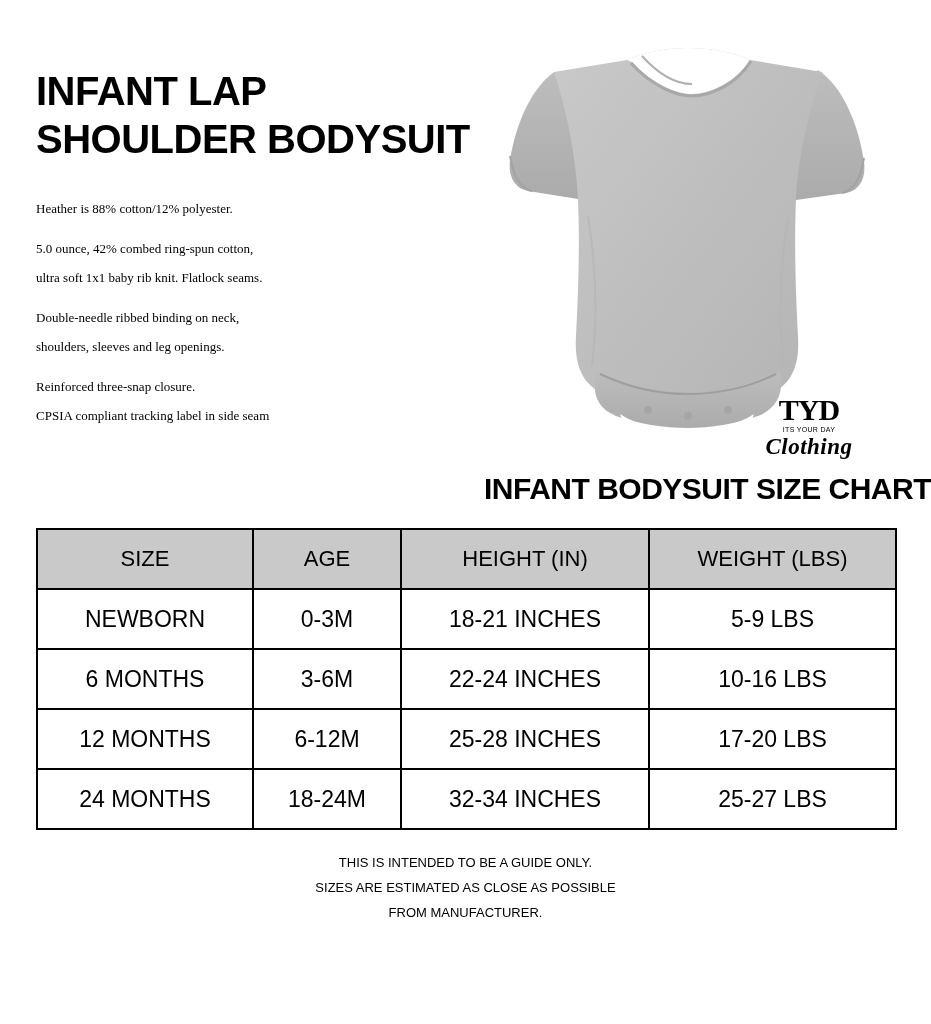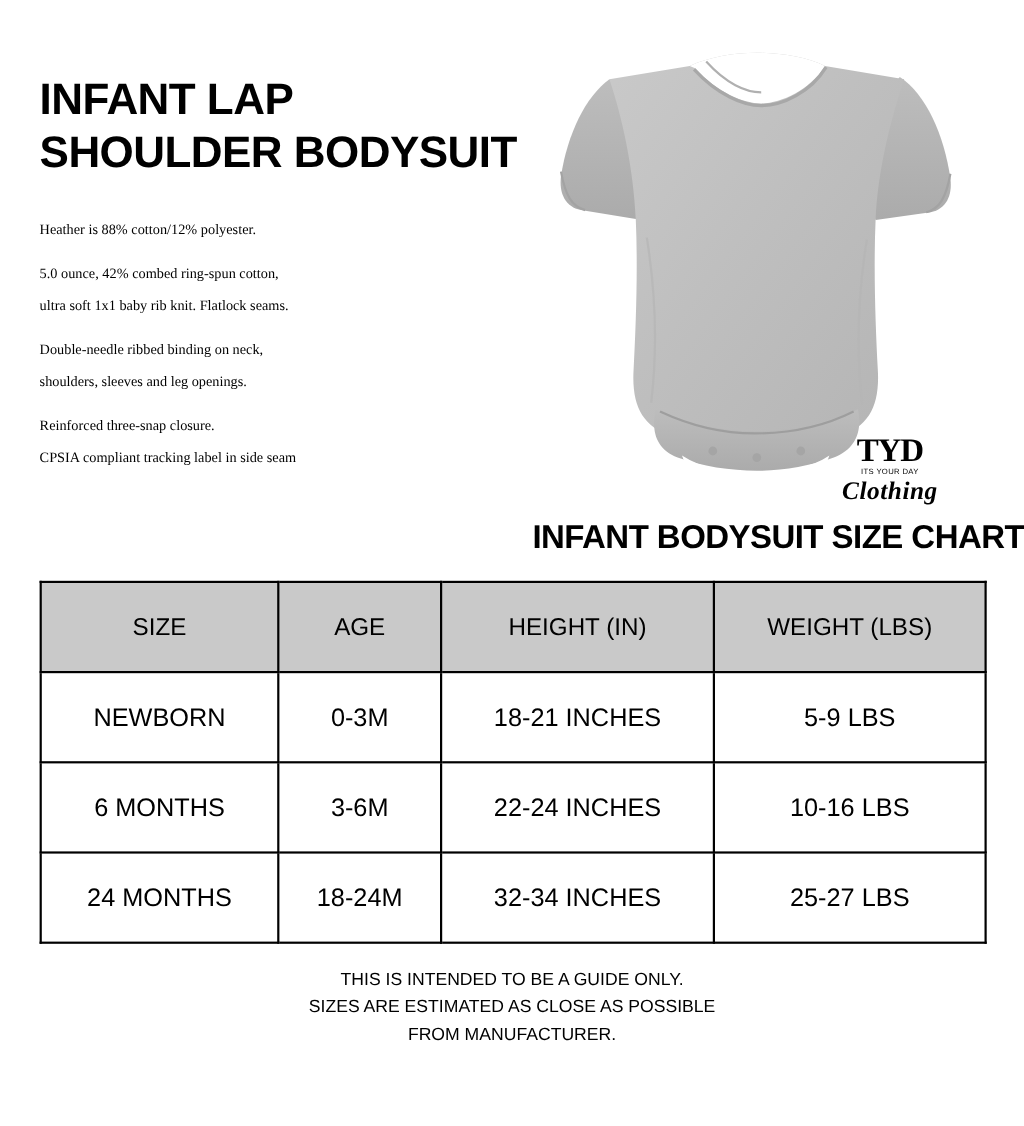--- a/index.html
+++ b/index.html
@@ -116,36 +116,36 @@
     border-collapse: collapse;
     table-layout: fixed;
   }
   table.size-chart th,
   table.size-chart td {
     border: 2px solid #000000;
     text-align: center;
     font-size: 23px;
     font-family: "Liberation Sans", sans-serif;
     height: 58px;
-    padding: 11px;
+    padding: 0;
   }
   table.size-chart thead th {
     background: #c9c9c9;
     font-weight: normal;
     font-size: 22px;
   }
   table.size-chart col.c1 { width: 216px; }
   table.size-chart col.c2 { width: 148px; }
   table.size-chart col.c3 { width: 248px; }
   table.size-chart col.c4 { width: 247px; }
 
   
   .footer-note {
     text-align: center;
-    font-size: 16px;
+    font-size: 13px;
     line-height: 25px;
     margin-top: 20px;
     font-family: "Liberation Sans", sans-serif;
   }
   .footer-note span { display: block; }
 </style>
 </head>
 <body>
 
 <div class="top-section">
@@ -252,20 +252,26 @@
         <td>18-21 INCHES</td>
         <td>5-9 LBS</td>
       </tr>
       <tr>
         <td>6 MONTHS</td>
         <td>3-6M</td>
         <td>22-24 INCHES</td>
         <td>10-16 LBS</td>
       </tr>
       <tr>
+        <td>12 MONTHS</td>
+        <td>6-12M</td>
+        <td>25-28 INCHES</td>
+        <td>17-20 LBS</td>
+      </tr>
+      <tr>
         <td>24 MONTHS</td>
         <td>18-24M</td>
         <td>32-34 INCHES</td>
         <td>25-27 LBS</td>
       </tr>
     </tbody>
   </table>
 </div>
 
 <div class="footer-note">

